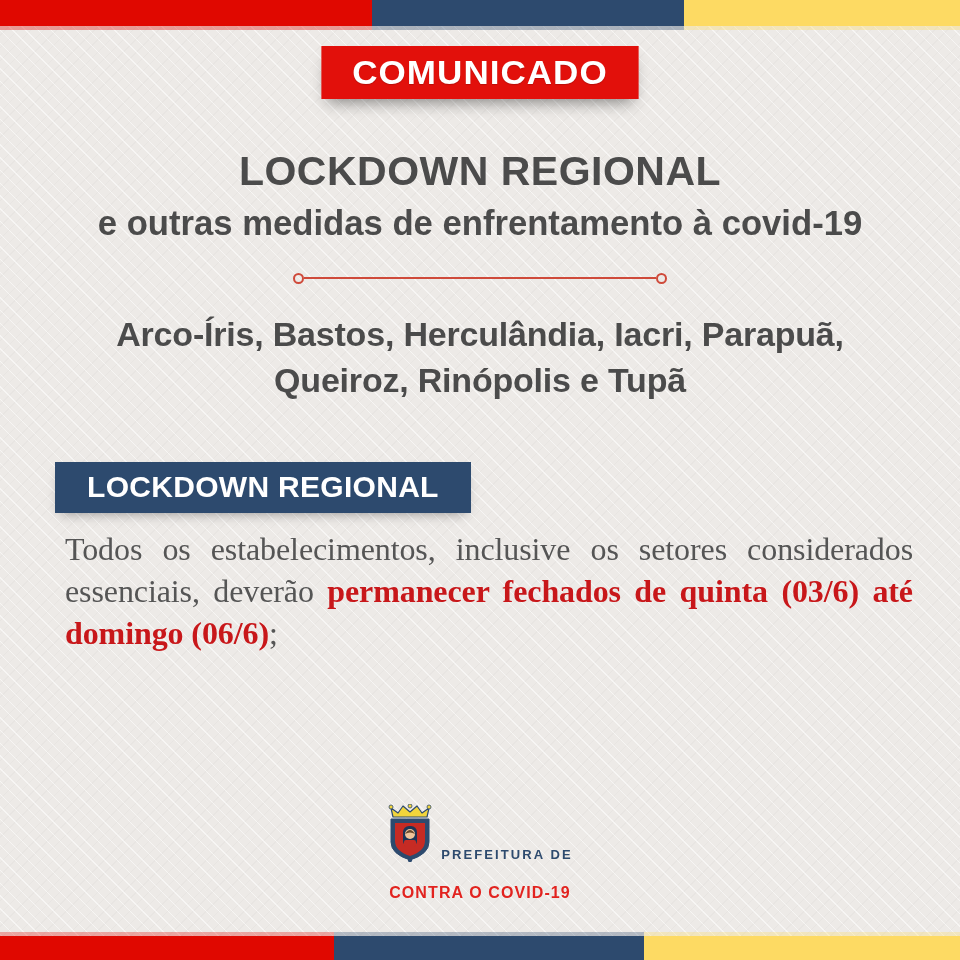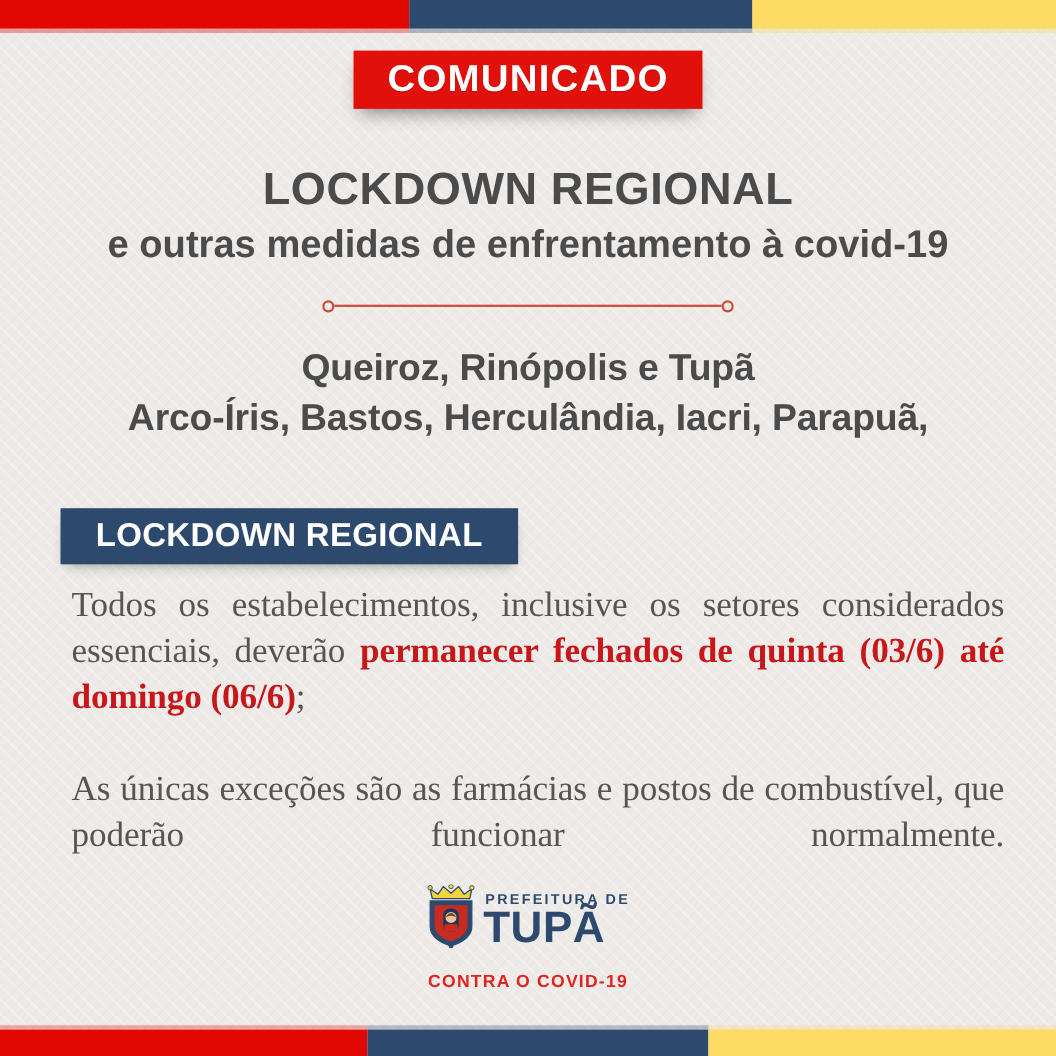--- a/index.html
+++ b/index.html
@@ -282,30 +282,29 @@
 
   <div class="divider">
     <div class="divider-inner">
       <span class="divider-dot"></span>
       <span class="divider-line"></span>
       <span class="divider-dot"></span>
     </div>
   </div>
 
   <div class="cities">
+    <div>Arco-Íris, Bastos, Herculândia, Iacri, Parapuã,</div>
     <div>Queiroz, Rinópolis e Tupã</div>
-    <div>Arco-Íris, Bastos, Herculândia, Iacri, Parapuã,</div>
   </div>
 
   <div class="section-badge">LOCKDOWN REGIONAL</div>
 
   <div class="body-block">
     <p class="body-para"><span>Todos os estabelecimentos, inclusive os setores considerados essenciais, deverão </span><span class="hl">permanecer fechados de quinta (03/6) até domingo (06/6)</span><span>;</span></p>
 
-    <p class="body-para last">As únicas exceções são as farmácias e postos de combustível, que poderão funcionar normalmente.</p>
   </div>
 
   <div class="logo">
     <div class="logo-row">
       <svg class="crest" viewBox="0 0 46 58">
 
         <path d="M6 13 L4 4 L11 9 L16 2 L23 8 L30 2 L35 9 L42 4 L40 13 Z" fill="#f2d53c" stroke="#2d4a6e" stroke-width="1.2" stroke-linejoin="round"></path>
         <circle cx="4" cy="3" r="2" fill="#f2d53c" stroke="#2d4a6e" stroke-width="0.8"></circle>
         <circle cx="23" cy="2" r="2" fill="#f2d53c" stroke="#2d4a6e" stroke-width="0.8"></circle>
         <circle cx="42" cy="3" r="2" fill="#f2d53c" stroke="#2d4a6e" stroke-width="0.8"></circle>
@@ -315,21 +314,20 @@
 
         <rect x="16" y="22" width="14" height="21" rx="6" fill="#1d3557"></rect>
         <circle cx="23" cy="30" r="5" fill="#f0c59a"></circle>
         <path d="M18 30 Q23 22 28 30 Q23 27 18 30 Z" fill="#6b4a2c"></path>
         <rect x="17" y="36" width="12" height="7" rx="2" fill="#c62b24"></rect>
         <circle cx="23" cy="56" r="2.2" fill="#2d4a6e"></circle>
       </svg>
 
       <div class="logo-text">
         <span class="logo-prefeitura">PREFEITURA DE</span>
-        <span class="logo-tupa">TUPÃ</span>
       </div>
     </div>
     <div class="logo-covid">CONTRA O COVID-19</div>
   </div>
 
   <div class="bar bar-bottom">
     <div class="bar-seg seg-red"></div>
     <div class="bar-seg seg-blue"></div>
     <div class="bar-seg seg-yellow"></div>
   </div>

